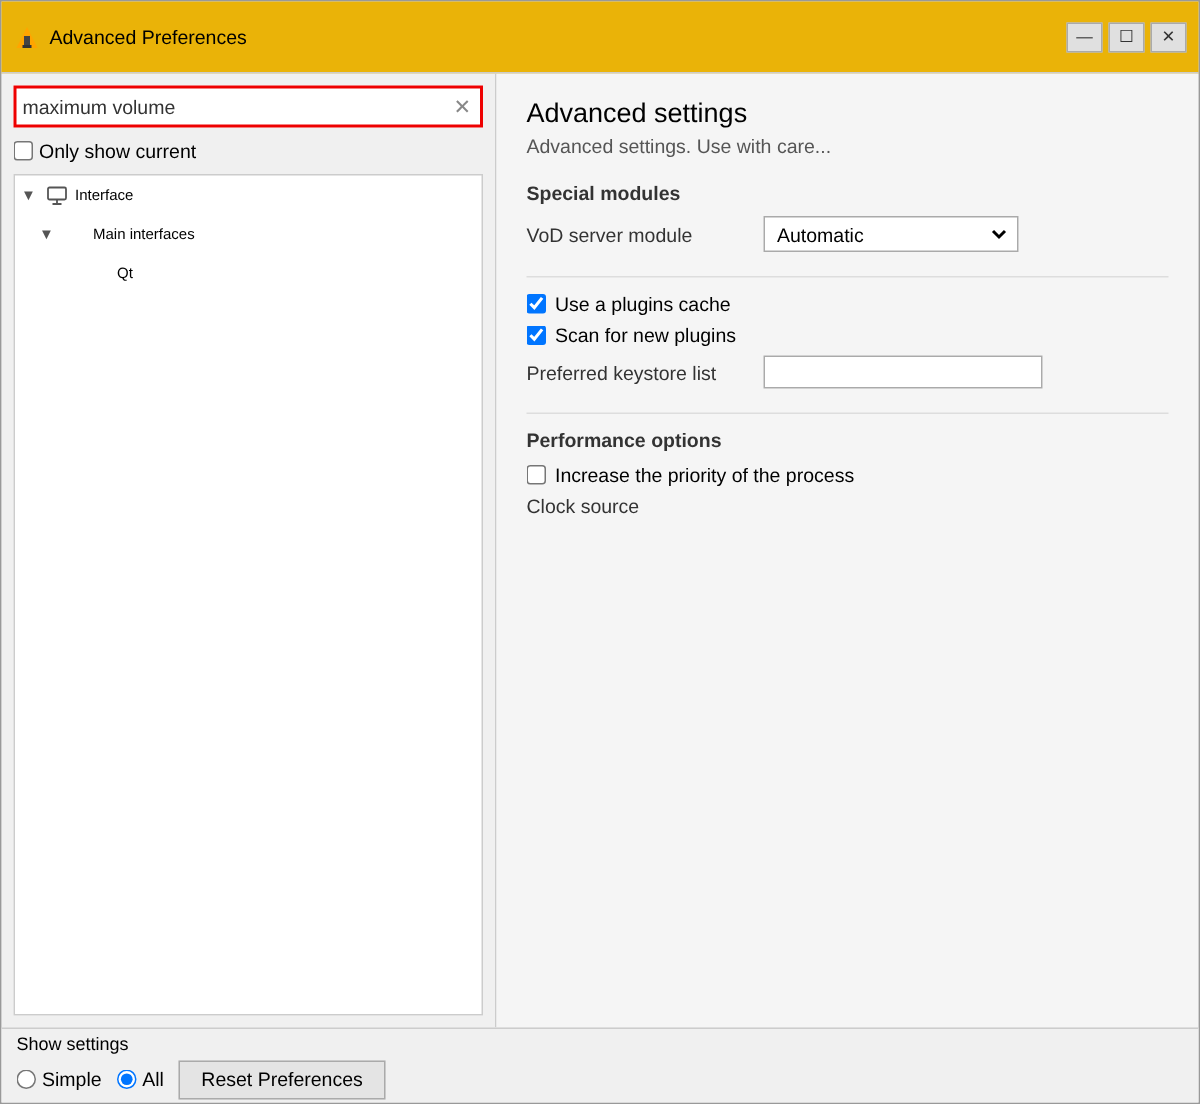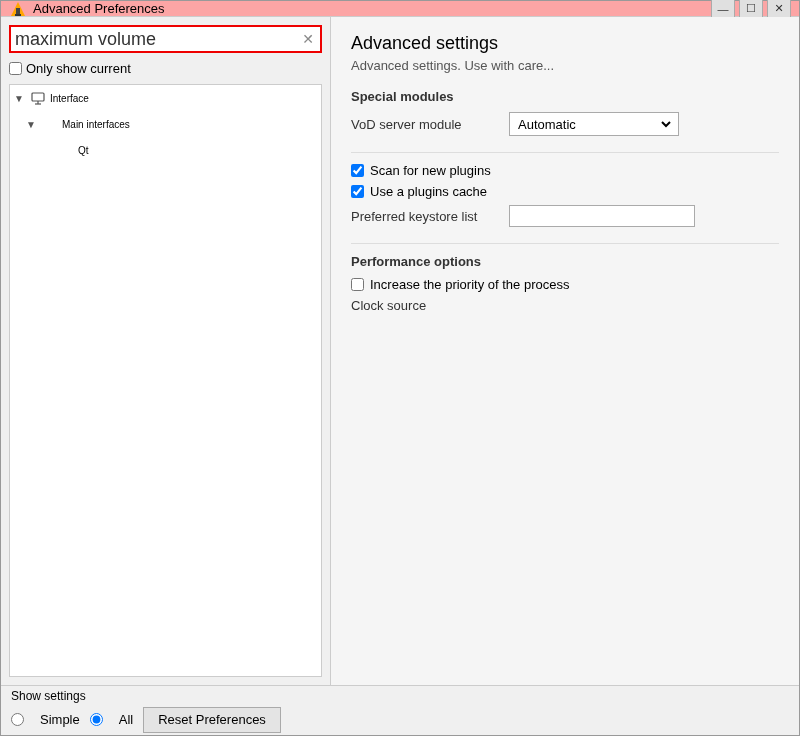--- a/index.html
+++ b/index.html
@@ -17,27 +17,27 @@
     .window {
       width: 800px;
       height: 736px;
       background: #f0f0f0;
       border: 1px solid #999;
       display: flex;
       flex-direction: column;
       box-shadow: 2px 2px 8px rgba(0,0,0,0.3);
     }
     .title-bar {
-      background: #fca5a5;
+      background: #eab308;
       border-bottom: 1px solid #ccc;
       padding: 6px 8px;
       display: flex;
       align-items: center;
       justify-content: space-between;
-      height: 16px;
+      height: 48px;
     }
     .title-bar-buttons {
       display: flex;
       gap: 4px;
     }
     .title-btn {
       width: 24px;
       height: 20px;
       background: #e0e0e0;
       border: 1px solid #aaa;
@@ -70,21 +70,21 @@
       background: white;
       display: flex;
       align-items: center;
       padding: 2px 4px;
       height: 28px;
     }
     .search-input {
       flex: 1;
       border: none;
       outline: none;
-      font-size: 18px;
+      font-size: 13px;
       background: transparent;
       color: #333;
     }
     .search-clear-btn {
       cursor: pointer;
       color: #888;
       font-size: 14px;
       padding: 0 2px;
       border: none;
       background: none;
@@ -159,21 +159,21 @@
       font-weight: normal;
     }
     .radio-group {
       display: flex;
       align-items: center;
       gap: 10px;
     }
     .radio-option {
       display: flex;
       align-items: center;
-      gap: 16px;
+      gap: 4px;
       cursor: pointer;
       font-size: 13px;
     }
     .reset-btn, .save-btn, .cancel-btn {
       padding: 4px 14px;
       border: 1px solid #aaa;
       background: #e4e4e4;
       cursor: pointer;
       font-size: 13px;
       height: 26px;
@@ -363,26 +363,26 @@
               <option>None</option>
             </select>
           </div>
         </div>
       </div>
 
       <hr class="divider">
 
       <div class="section-group">
         <div class="checkbox-row">
+          <input type="checkbox" id="plugins-cache" checked="" style="">
+          <label for="plugins-cache">Use a plugins cache</label>
+        </div>
+        <div class="checkbox-row">
           <input type="checkbox" id="scan-plugins" checked="" style="">
           <label for="scan-plugins">Scan for new plugins</label>
-        </div>
-        <div class="checkbox-row">
-          <input type="checkbox" id="plugins-cache" checked="" style="">
-          <label for="plugins-cache">Use a plugins cache</label>
         </div>
         <div class="form-row">
           <span class="form-label">Preferred keystore list</span>
           <input class="text-input" type="text" value="" style="">
         </div>
       </div>
 
       <hr class="divider">
 
       <div class="section-group">

